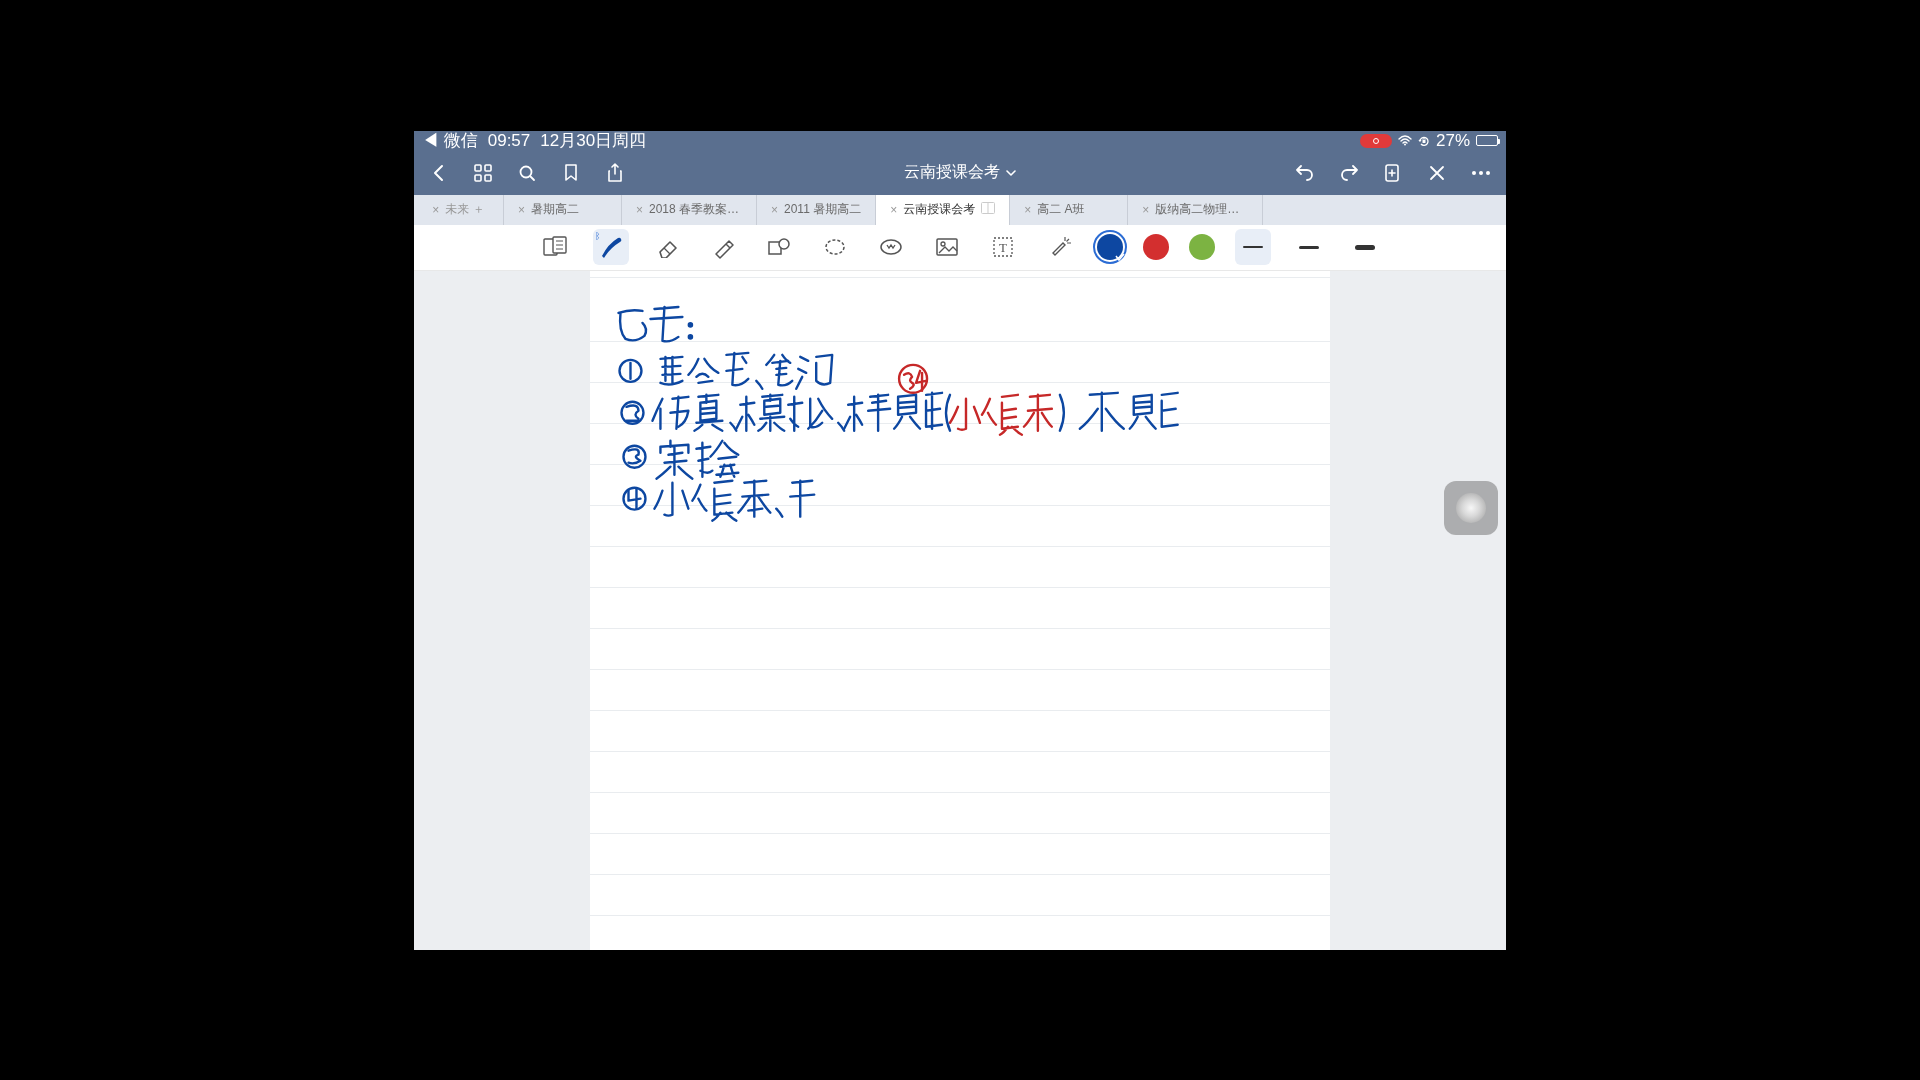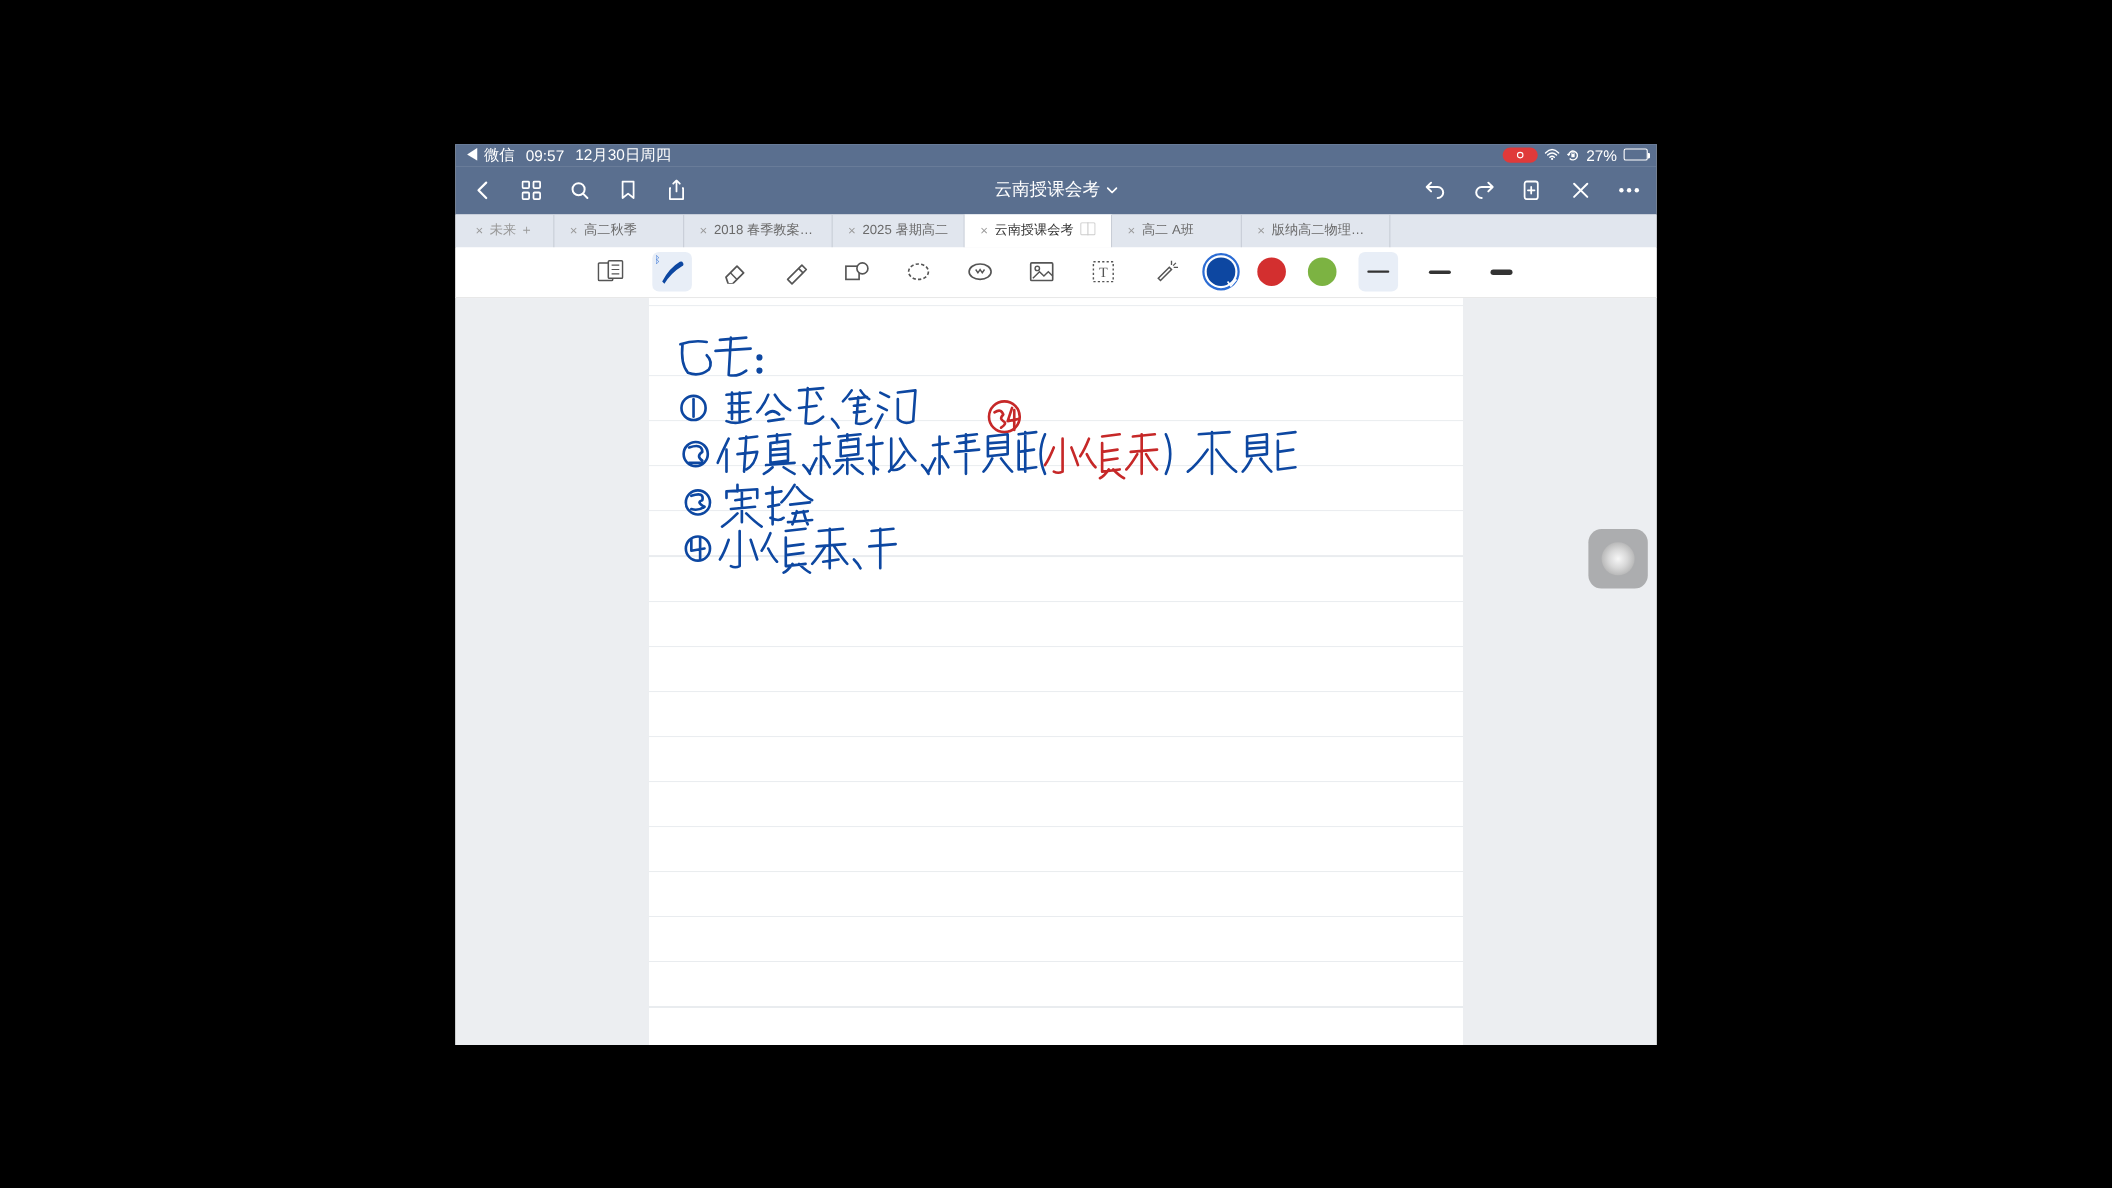--- a/index.html
+++ b/index.html
@@ -23,21 +23,21 @@
   }
   
   .status-bar {
     height: 20px;
     background: #5a6f8f;
     display: flex;
     align-items: center;
     justify-content: space-between;
     padding: 0 8px;
     color: #fff;
-    font-size: 14px;
+    font-size: 17px;
     font-weight: 500;
   }
   .status-left { display: flex; align-items: center; gap: 10px; }
   .status-right { display: flex; align-items: center; gap: 6px; }
   .rec-pill {
     width: 32px; height: 14px; background: #e03a3a; border-radius: 7px;
     display: flex; align-items: center; justify-content: center;
   }
   .rec-dot { width: 6px; height: 6px; border: 1.5px solid #fff; border-radius: 50%; }
   .batt { width: 22px; height: 11px; border: 1px solid #fff; border-radius: 2px; position: relative; }
@@ -248,29 +248,29 @@
     </div>
   </div>
 
   <div class="tabs" id="tabs">
       <div class="tab first">
         <span class="tab-close">×</span>
         <span class="tab-label">未来 ＋</span>
       </div>
       <div class="tab">
         <span class="tab-close">×</span>
-        <span class="tab-label">高二秋季</span>
+        <span class="tab-label">暑期高二</span>
       </div>
       <div class="tab">
         <span class="tab-close">×</span>
         <span class="tab-label">2018 春季教案板…</span>
       </div>
       <div class="tab">
         <span class="tab-close">×</span>
-        <span class="tab-label">2025 暑期高二</span>
+        <span class="tab-label">2011 暑期高二</span>
       </div>
       <div class="tab active">
         <span class="tab-close">×</span>
         <span class="tab-label">云南授课会考</span>
         <span class="tab-split"><svg width="14" height="12" viewBox="0 0 14 12">
             <rect x="0.5" y="0.5" width="13" height="11" stroke="#999" fill="none" rx="1"></rect>
             <line x1="7" y1="0" x2="7" y2="12" stroke="#999"></line>
           </svg></span>
       </div>
       <div class="tab">

